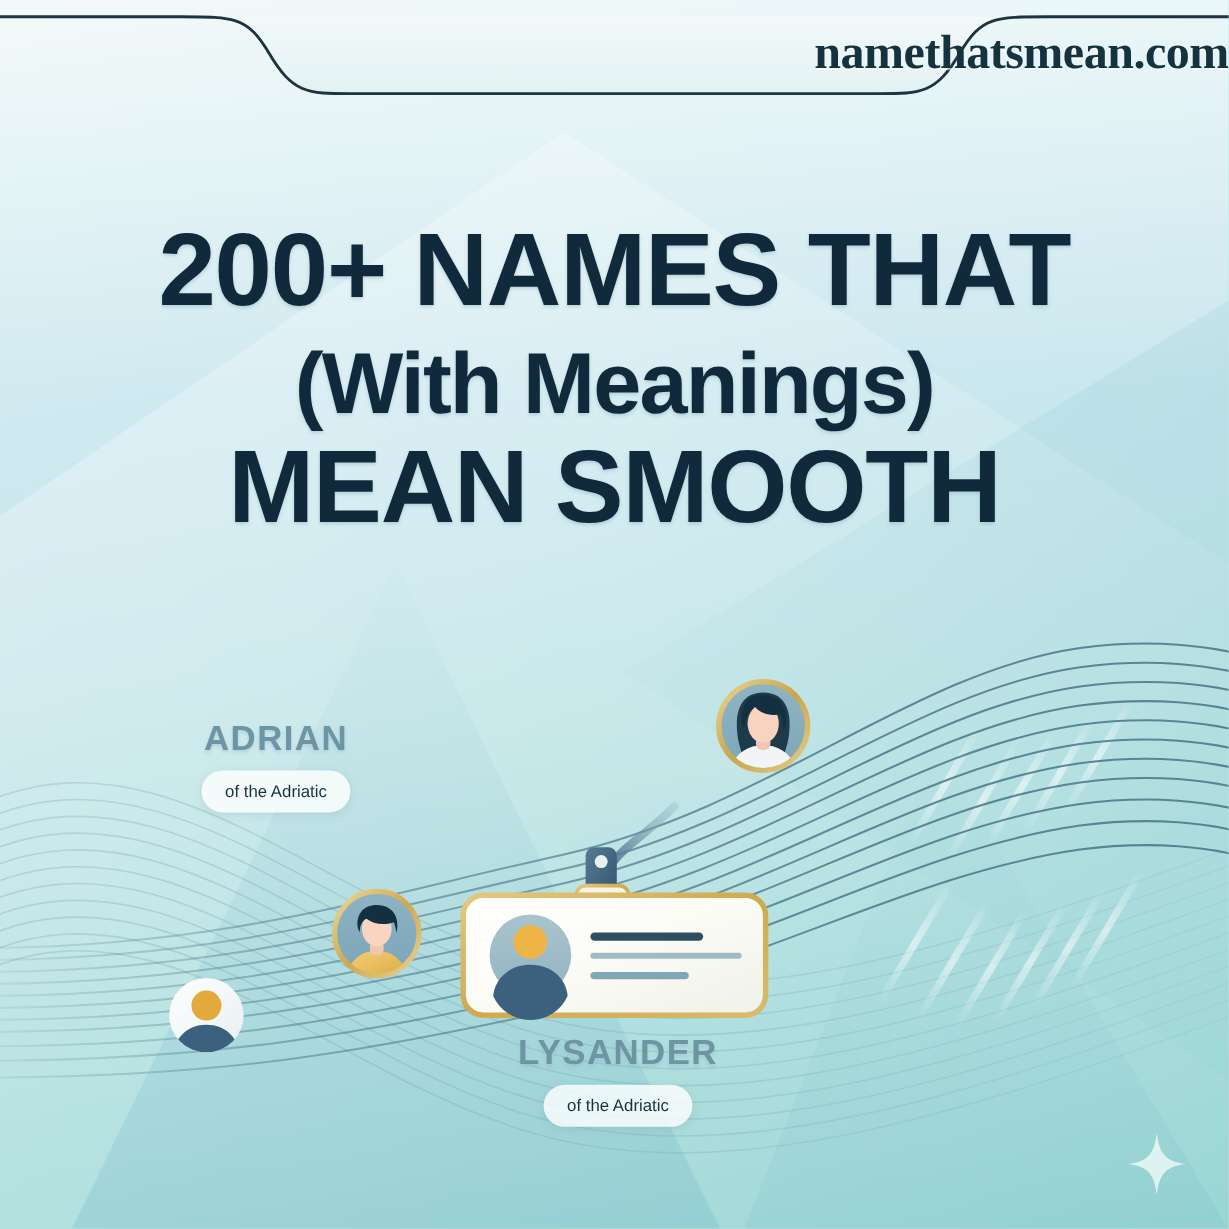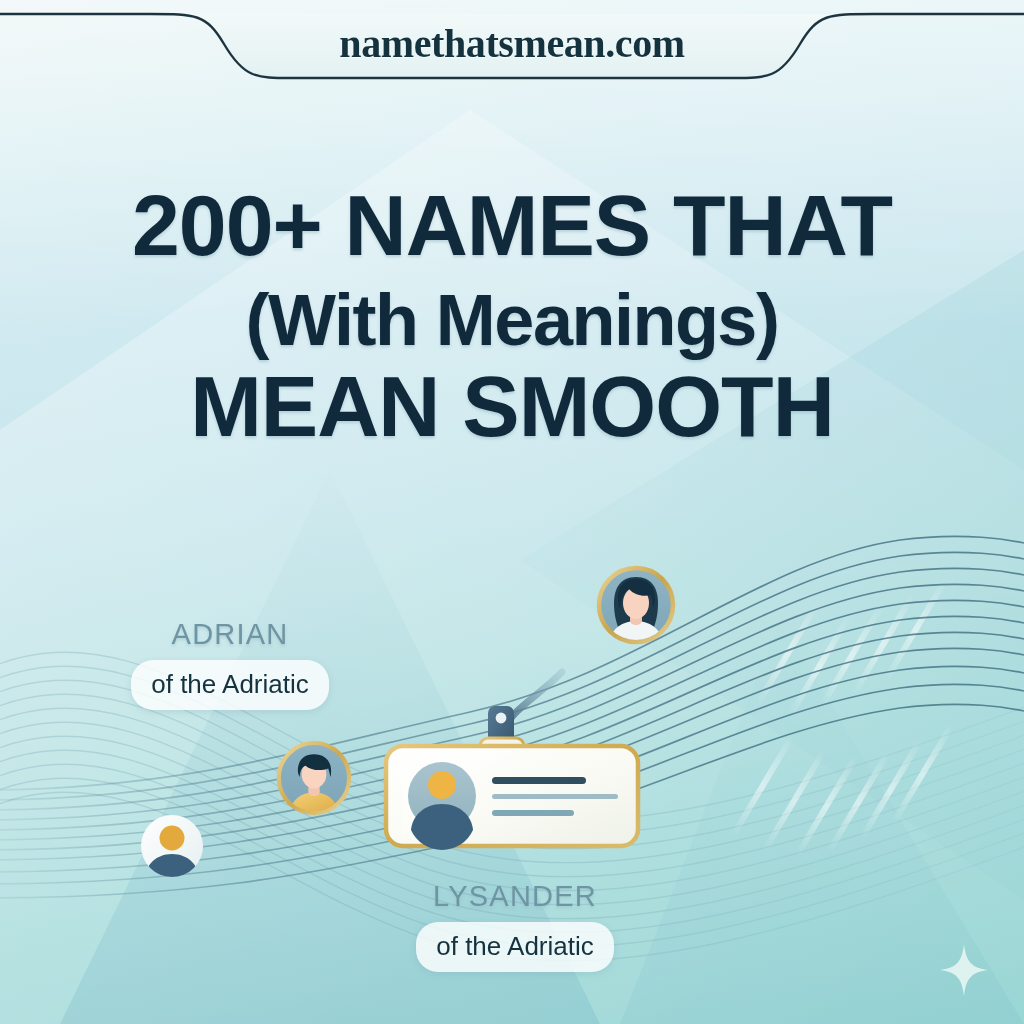--- a/index.html
+++ b/index.html
@@ -22,21 +22,21 @@
   .bg-layer{ position:absolute; inset:0; pointer-events:none; }
 
   
   .tab-wrap{
     position:absolute; top:0; left:0; width:1024px; height:95px;
     pointer-events:none;
   }
   .tab-label{
     position:absolute;
     top:20px; left:0; width:1024px;
-    text-align:center;
+    text-align:right;
     font-family:"Liberation Serif", serif;
     font-weight:700;
     font-size:40px;
     letter-spacing:-0.4px;
     color:#15333f;
     text-shadow:0 1px 1px rgba(255,255,255,.65);
   }
 
   
   .title-block{
@@ -52,35 +52,34 @@
     line-height:1.02;
     text-shadow:0 2px 3px rgba(120,160,175,.38);
   }
   .title-l1{ font-size:86px; }
   .title-l2{ font-size:86px; margin-top:6px; }
   .title-l3{ font-size:72px; margin-top:14px; letter-spacing:-1.5px; }
 
   
   .name-group{ position:absolute; text-align:center; }
   .name-title{
-    font-weight:400;
+    font-weight:700;
     font-size:29px;
     letter-spacing:1.2px;
     color:#6e95a3;
     text-shadow:0 2px 3px rgba(150,185,195,.5);
-    margin-top:18px;
   }
   .name-pill{
     display:inline-block;
     margin-top:9px;
     padding:9px 20px 10px;
     border-radius:22px;
     background:rgba(255,255,255,.80);
     color:#15333f;
-    font-size:26px;
+    font-size:14px;
     box-shadow:0 2px 7px rgba(110,150,165,.22);
     white-space:nowrap;
   }
 
   #g-adrian  { left:120px;  top:600px;  width:220px; }
   #g-lysander{ left:400px;  top:862px;  width:230px; }
   #g-evander { left:725px;  top:846px;  width:240px; }
 
   
   .avatar{

